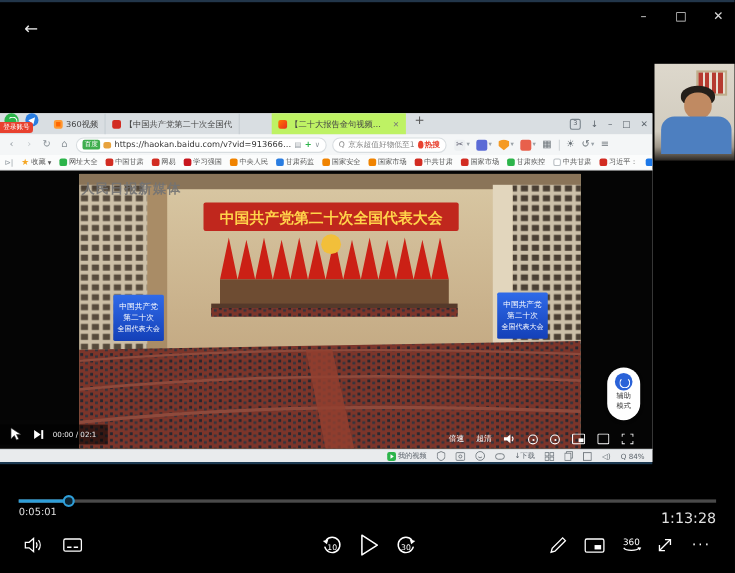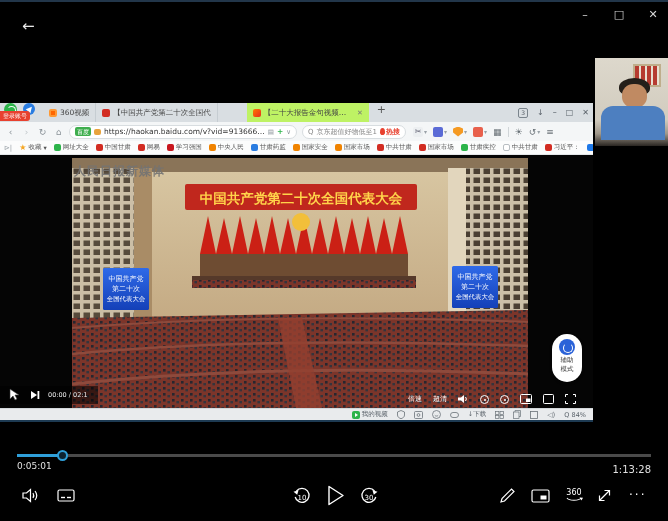--- a/index.html
+++ b/index.html
@@ -99,21 +99,21 @@
   .myv i::after { content:""; position:absolute; left:3px; top:2px; border-top:2px solid transparent; border-bottom:2px solid transparent; border-left:3px solid #fff; }
   .st-ic { font-size:7px; color:#6a7278; }
   .under-line { position:absolute; left:0; top:420px; width:593px; height:2px; background:#1d3a52; }
 
   
   .progress-wrap { position:absolute; left:17px; right:17px; top:452px; height:6px; }
   .track { position:absolute; left:0; right:0; top:2px; height:3px; background:#4a4a4a; }
   .fill { position:absolute; left:0; top:2px; height:3px; background:#2f9fd9; }
   .handle { position:absolute; top:-4px; right:-7px; width:11px; height:11px; border:2.5px solid #2f9fd9; border-radius:50%; background:#0d2330; }
   .time-elapsed { position:absolute; left:17px; top:461px; color:#e0e0e0; font-size:9px; }
-  .time-total { position:absolute; right:17px; top:464px; color:#e0e0e0; font-size:10px; }
+  .time-total { position:absolute; right:17px; top:464px; color:#e0e0e0; font-size:13px; }
   .ctl-row { position:absolute; left:0; top:482px; width:616px; height:30px; }
   .ctl { position:absolute; background:none; border:none; cursor:pointer; color:#fff; display:flex; flex-direction:column; align-items:center; }
   .skip { color:#fff; font-size:6px; }
   .skip svg text { font-size:7px; fill:#fff; }
   .dots { color:#fff; font-size:12px; letter-spacing:2px; }
 </style>
 </head>
 <body>
 
 <div class="stage">

